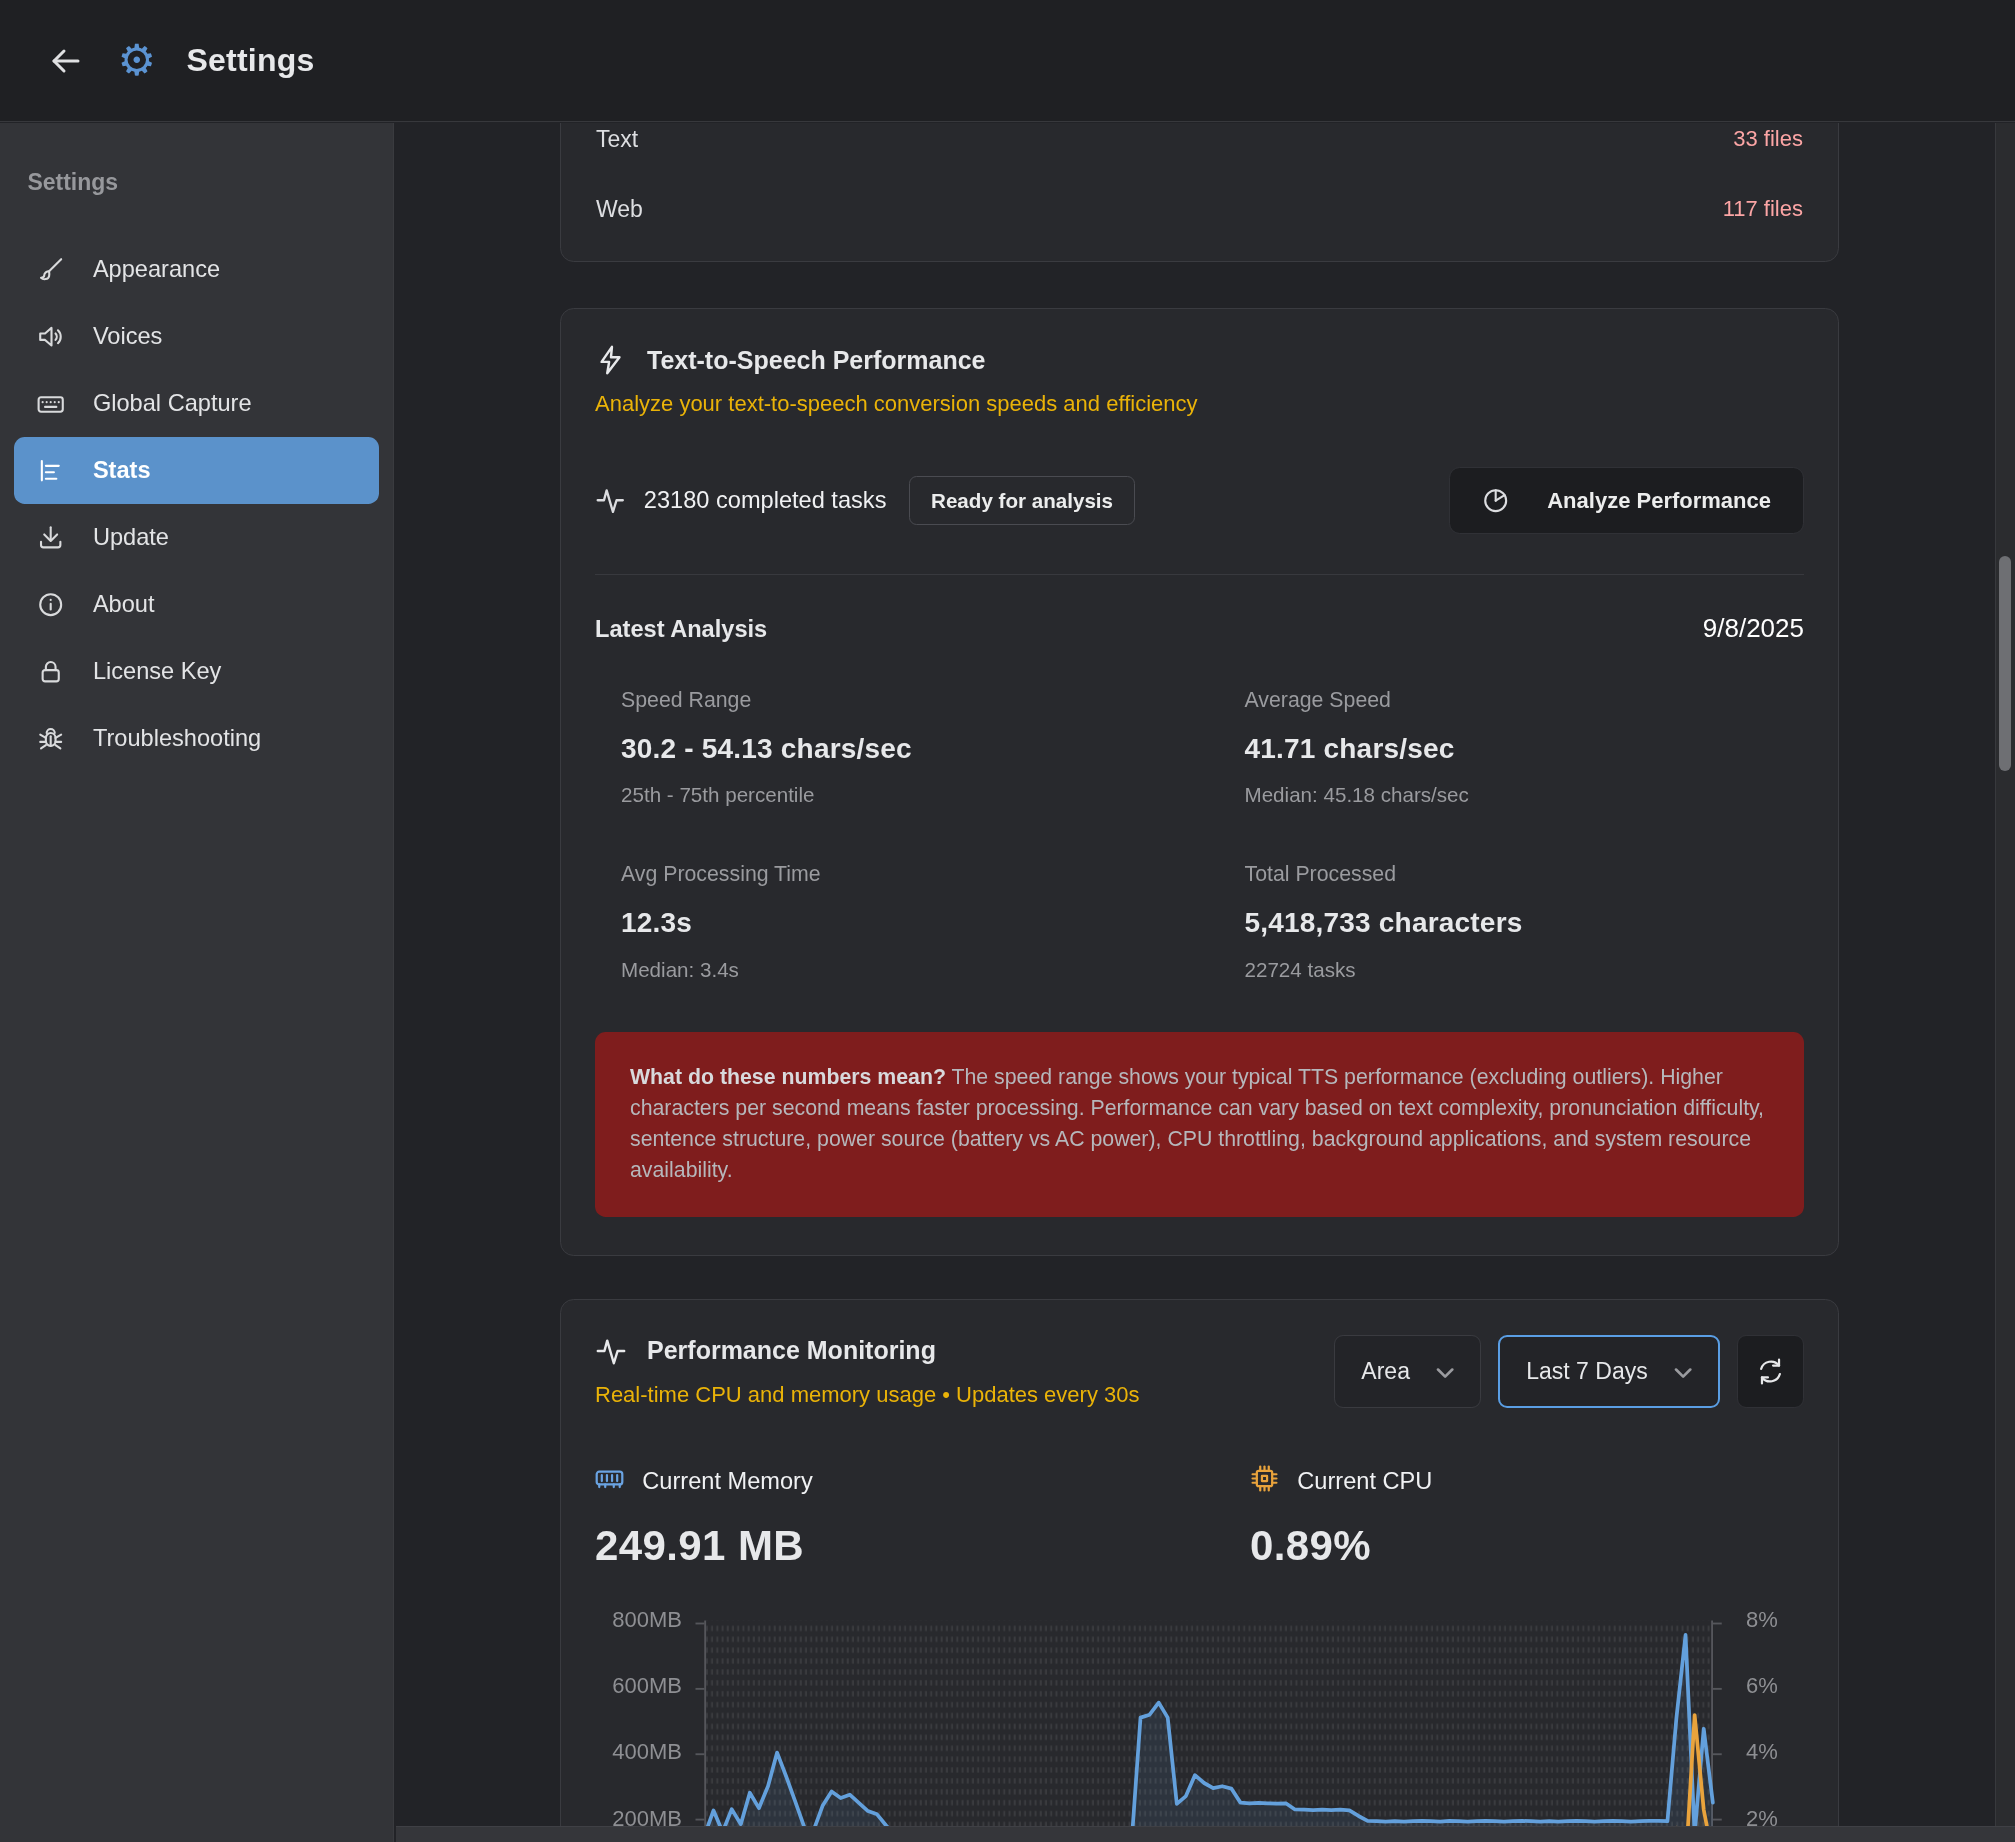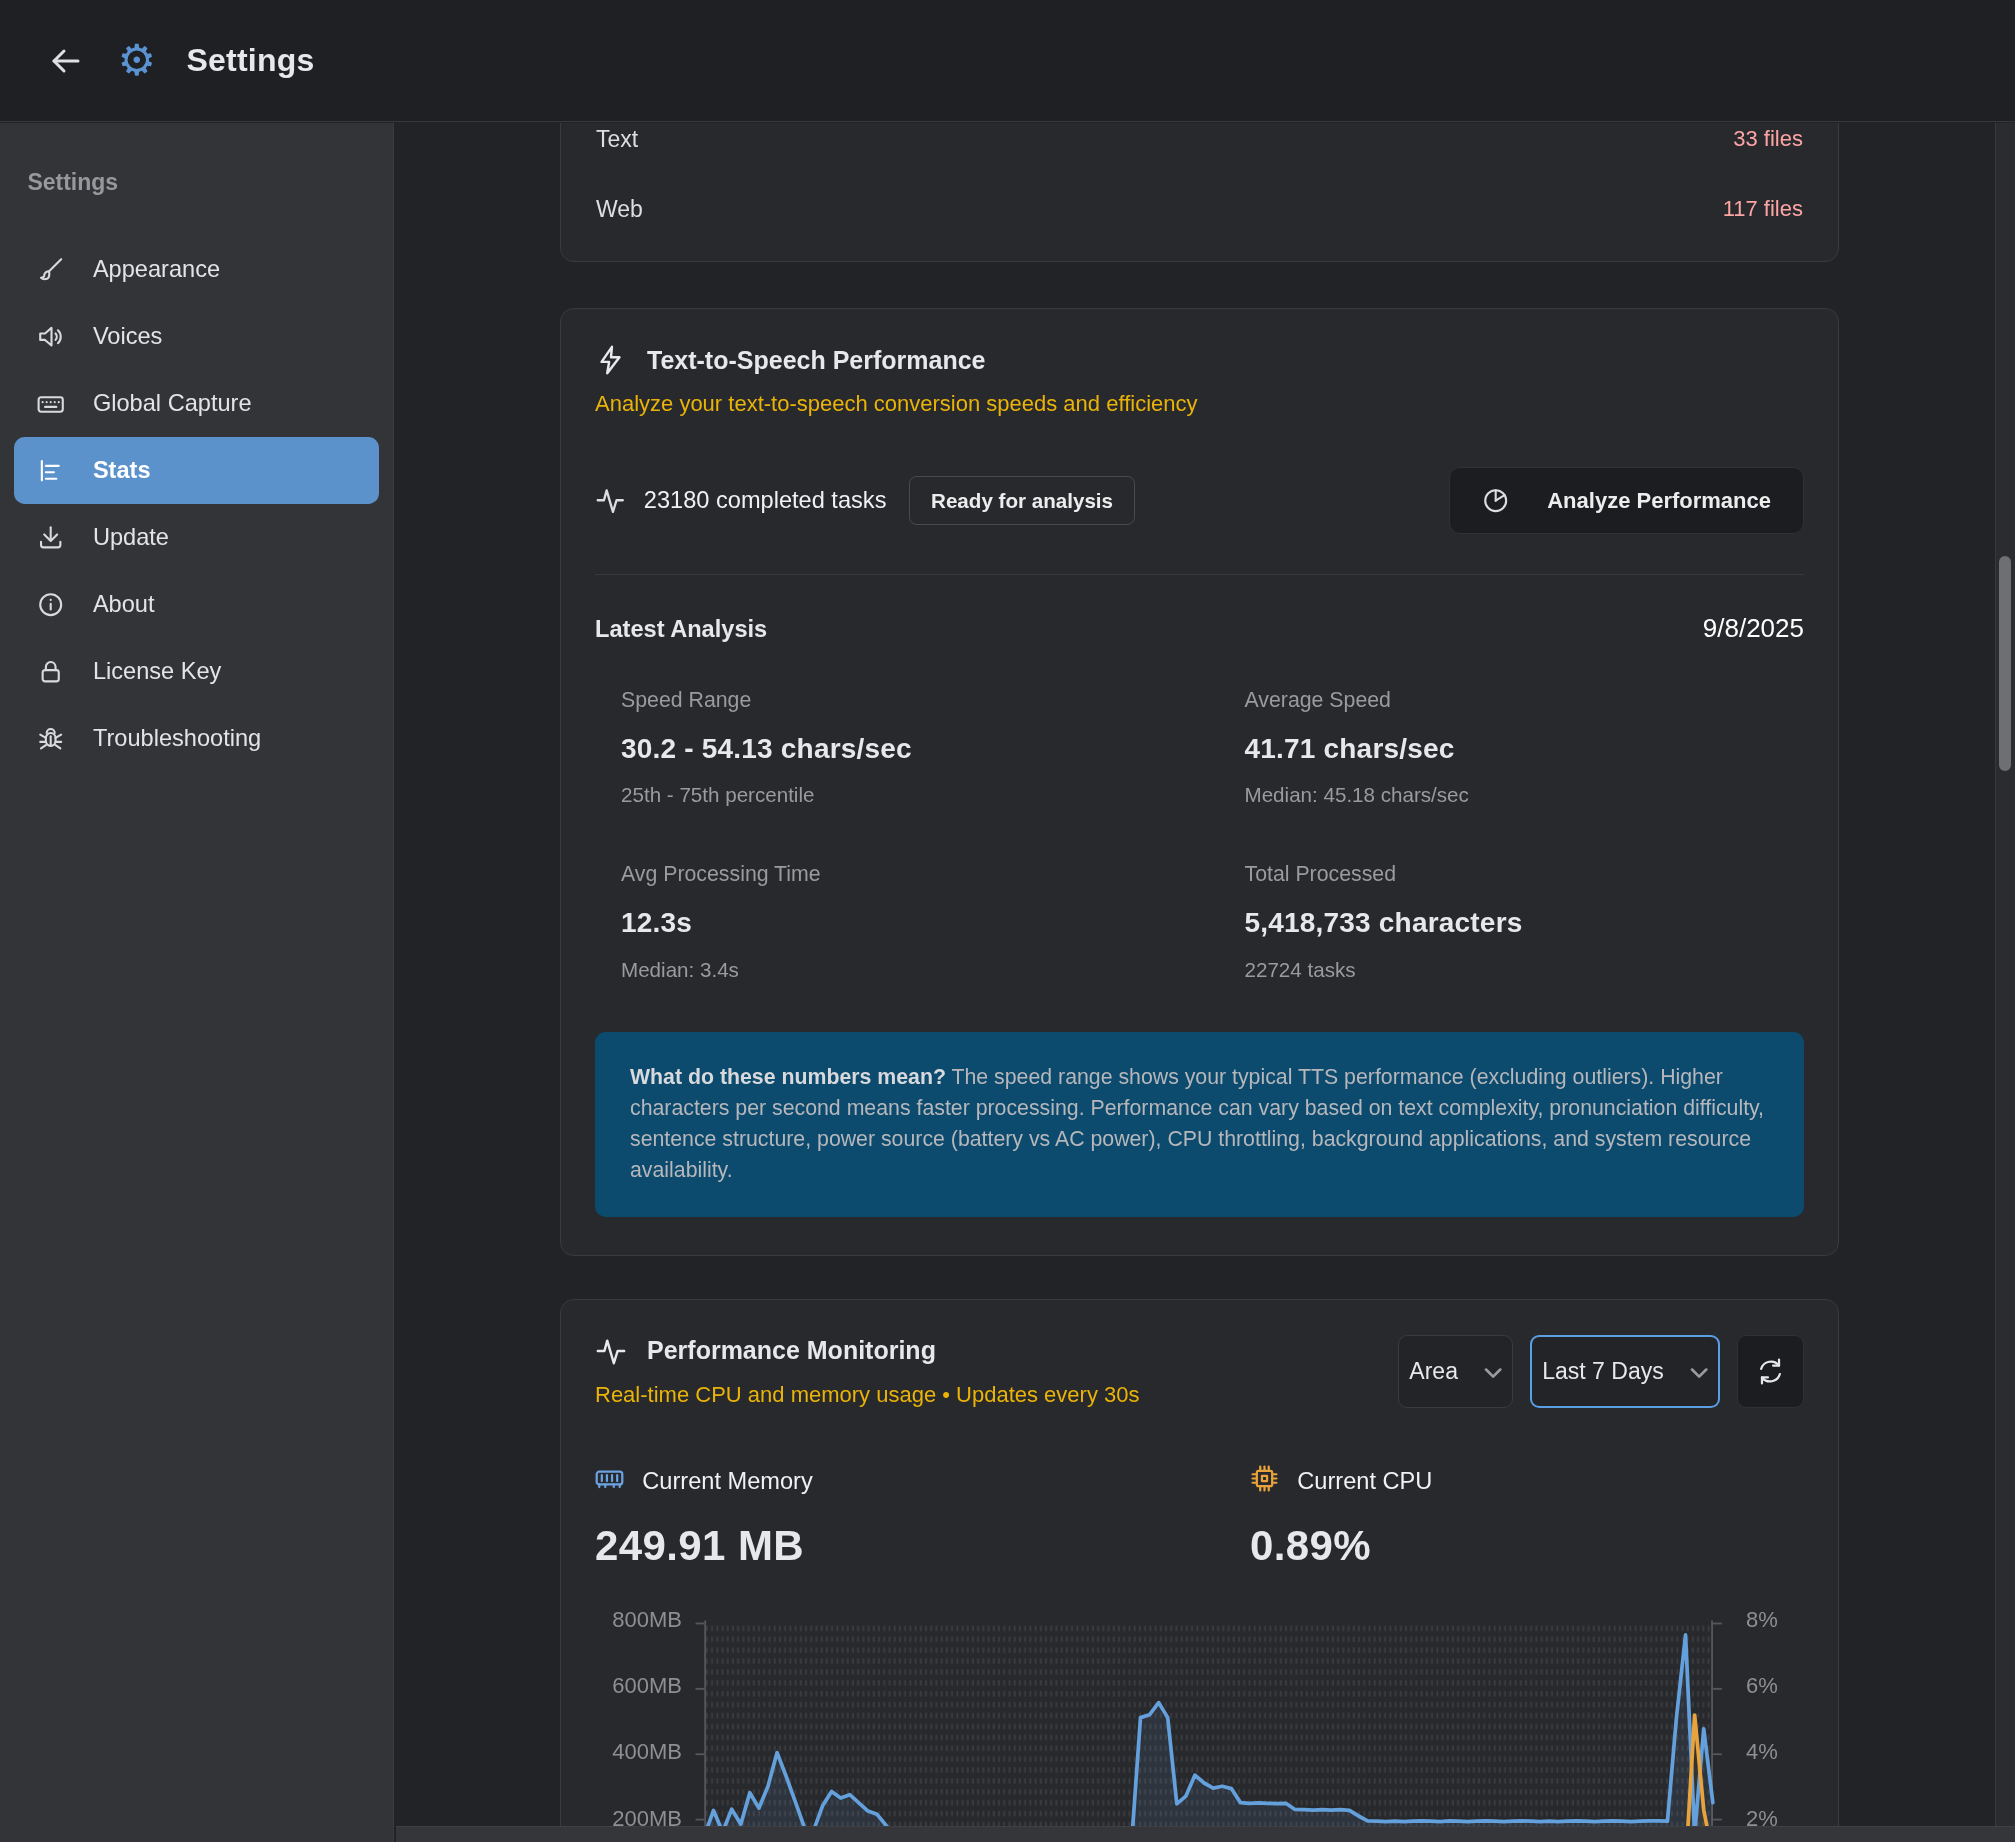--- a/index.html
+++ b/index.html
@@ -68,32 +68,32 @@
   .analyze-btn .icw { width:27.4px; height:27.4px; }
   .divider { margin-top:40px; border-top:1.5px solid #38393e; }
   .latest-row { margin-top:38px; display:flex; justify-content:space-between; align-items:baseline; }
   .latest-heading { font-size:23.6px; font-weight:700; }
   .latest-date { font-size:26px; color:#ffffff; }
   .stats-grid { margin-top:44px; display:grid; grid-template-columns:1fr 1fr; column-gap:64px; row-gap:55px;margin-left:26px; }
   .stat .lbl { font-size:21.3px; color:#9a9b9f; }
   .stat .val { font-size:28px; font-weight:700; margin-top:20px; letter-spacing:0.2px; }
   .stat .sub { font-size:20.6px; color:#9a9b9f; margin-top:18.3px; }
   .info-box {
-    margin-top:50px; background:#0c4a6e; border-radius:10.7px; padding:30.5px 35px;
+    margin-top:50px; background:#7f1d1d; border-radius:10.7px; padding:30.5px 35px;
     font-size:21.3px; line-height:31px; color:#b6b7bb;
   }
   .info-box b { color:#d8d9dc; }
 
   
   .perf-card { margin-top:43px; padding:35px 34px 26px; }
   .perf-head { display:flex; align-items:flex-start; }
   .perf-controls { margin-left:auto; display:flex; align-items:center; gap:17px; }
   .select {
     height:73px; background:#232428; border:1.5px solid #3a3b40; border-radius:9.1px;
-    display:flex; align-items:center; gap:26px; padding:0 10px; font-size:23px; color:#e7e8ea; cursor:pointer;
+    display:flex; align-items:center; gap:26px; padding:0 26px; font-size:23px; color:#e7e8ea; cursor:pointer;
   }
   .select .chev { color:#9a9b9f; }
   .select.range { border:2.3px solid #5a9ee4; }
   .refresh-btn {
     width:67px; height:73px; background:#1c1d20; border:0.8px solid #303136; border-radius:9.1px;
     display:flex; align-items:center; justify-content:center; color:#e7e8ea; cursor:pointer;
   }
   .metrics { margin-top:56px; display:grid; grid-template-columns:655px 1fr; }
   .metric .lblrow { display:flex; align-items:center; gap:18.3px; font-size:23.6px; color:#f0f1f3; }
   .metric .big { font-size:42px; font-weight:700; margin-top:23px; letter-spacing:0.4px; }

